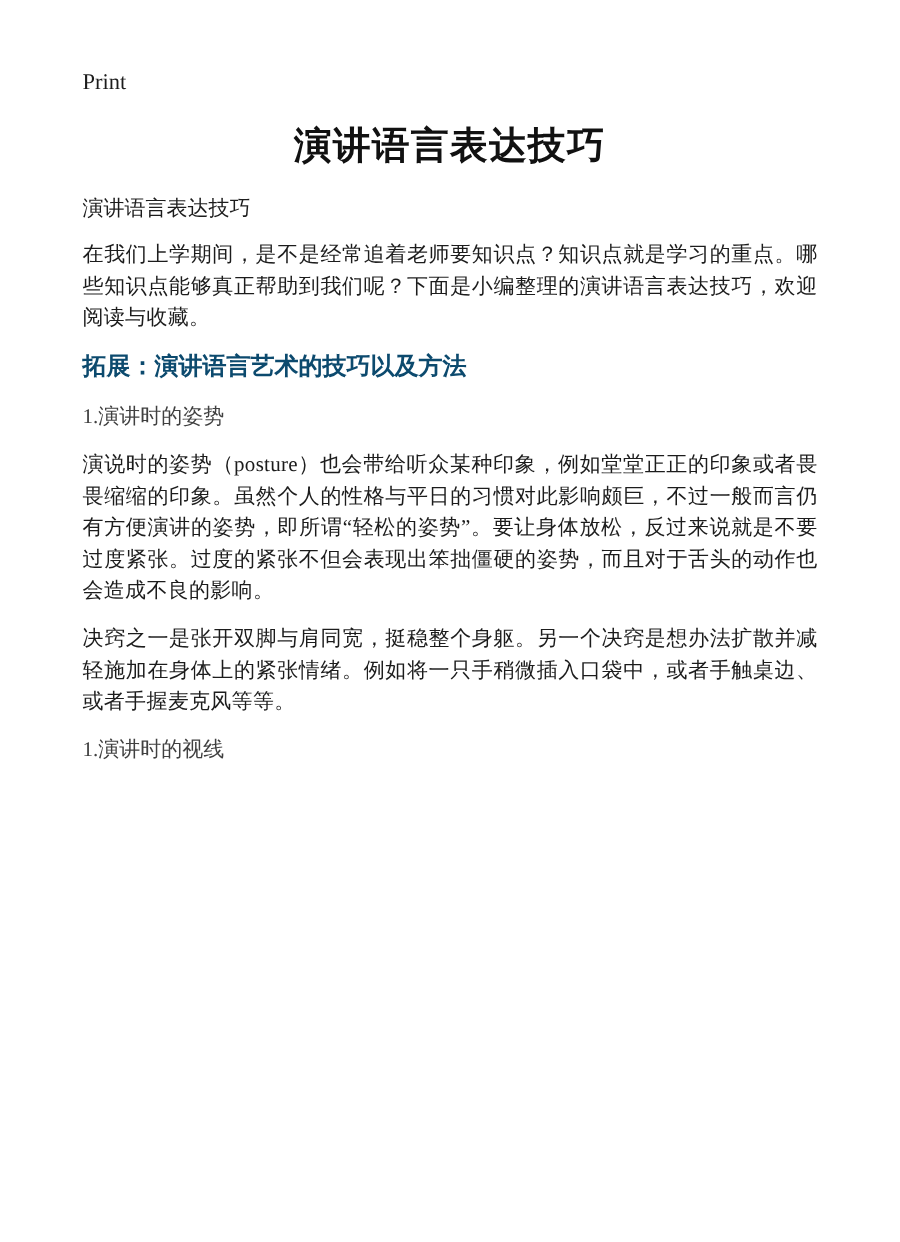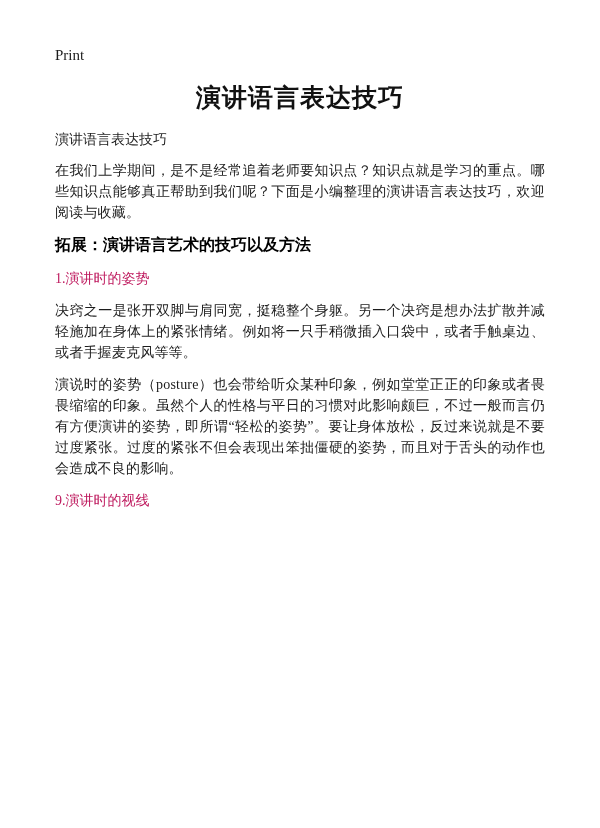--- a/index.html
+++ b/index.html
@@ -50,27 +50,27 @@
     text-align: justify;
     letter-spacing: 0.2px;
     color: #1c1c1c;
     font-family: Liberation Serif, serif;
   }
   .section-heading {
     font-size: 16px;
     font-weight: bold;
     line-height: 22px;
     margin: 0 0 12px 0;
-    color: #000000;
+    color: #0c4a6e;
   }
   .sub-heading {
     font-size: 14px;
     line-height: 21px;
     margin: 9px 0 11px 0;
-    color: #be185d;
+    color: #404040;
   }
 </style>
 </head>
 <body>
 
 <div class="page">
 
   <span class="print-link">Print</span>
 
   <h1 class="doc-title">演讲语言表达技巧</h1>
@@ -79,21 +79,21 @@
 
   <p class="para">在我们上学期间，是不是经常追着老师要知识点？知识点就是学习的重点。哪些知识点能够真正帮助到我们呢？下面是小编整理的演讲语言表达技巧，欢迎阅读与收藏。</p>
 
   <h2 class="section-heading">拓展：演讲语言艺术的技巧以及方法</h2>
 
 
 
 
   <p class="sub-heading">1.演讲时的姿势</p>
 
+  <p class="para">演说时的姿势（posture）也会带给听众某种印象，例如堂堂正正的印象或者畏畏缩缩的印象。虽然个人的性格与平日的习惯对此影响颇巨，不过一般而言仍有方便演讲的姿势，即所谓“轻松的姿势”。要让身体放松，反过来说就是不要过度紧张。过度的紧张不但会表现出笨拙僵硬的姿势，而且对于舌头的动作也会造成不良的影响。</p>
+
   <p class="para">决窍之一是张开双脚与肩同宽，挺稳整个身躯。另一个决窍是想办法扩散并减轻施加在身体上的紧张情绪。例如将一只手稍微插入口袋中，或者手触桌边、或者手握麦克风等等。</p>
 
-  <p class="para">演说时的姿势（posture）也会带给听众某种印象，例如堂堂正正的印象或者畏畏缩缩的印象。虽然个人的性格与平日的习惯对此影响颇巨，不过一般而言仍有方便演讲的姿势，即所谓“轻松的姿势”。要让身体放松，反过来说就是不要过度紧张。过度的紧张不但会表现出笨拙僵硬的姿势，而且对于舌头的动作也会造成不良的影响。</p>
-
-  <p class="sub-heading">9.演讲时的视线</p>
+  <p class="sub-heading">1.演讲时的视线</p>
 
   
 
 </div>
 
 </body></html>

